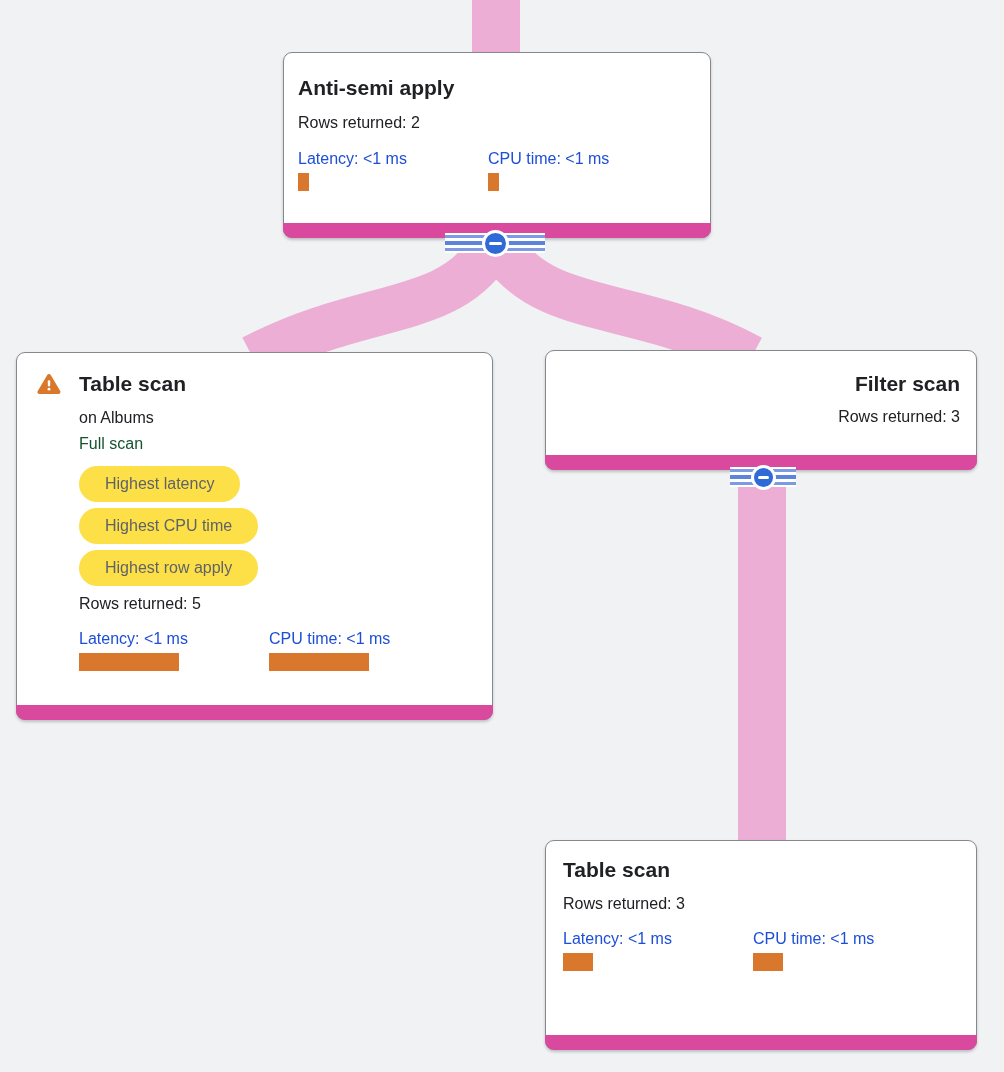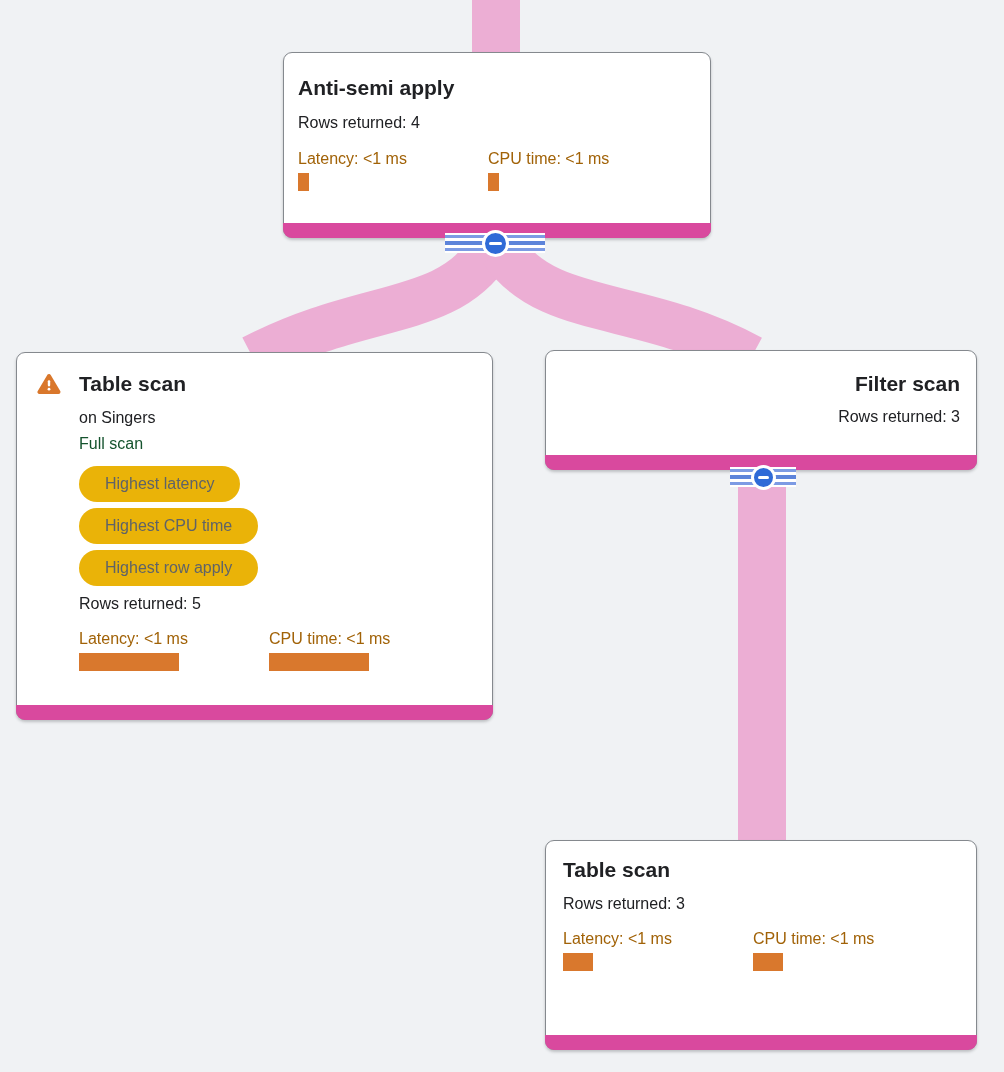--- a/index.html
+++ b/index.html
@@ -25,39 +25,39 @@
   }
   .accent{
     position:absolute;left:-1px;right:-1px;bottom:-1px;height:15px;
     border-radius:0 0 9px 9px;
   }
   .card-title{font-size:21px;line-height:26px;font-weight:600;color:#202124;}
   .card-line{font-size:16px;line-height:19px;color:#202124;}
   .muted{color:#14532d;}
   .metrics{display:flex;}
   .metric{width:190px;}
-  .metric-label{font-size:16px;line-height:19px;color:#a16207;}
+  .metric-label{font-size:16px;line-height:19px;color:#1d4ed8;}
   .metric-bar{height:18px;margin-top:5px;}
 
   .card1{left:283px;top:52px;width:428px;height:186px;}
   .card1 .inner{padding:22px 16px 0 14px;}
   .card1 .card-line{margin-top:12px;}
   .card1 .metrics{margin-top:17px;}
 
   .card2{left:16px;top:352px;width:477px;height:368px;}
   .card2 .inner{padding:18px 16px 0 20px;display:grid;grid-template-columns:42px 1fr;}
   .warn-slot{padding-top:2px;}
   .card2 .sub{margin-top:11px;}
   .card2 .note{margin-top:7px;}
   .badges{margin-top:13px;}
   .badge{
     display:block;width:fit-content;
     height:36px;line-height:36px;
     padding:0 26px;margin-bottom:6px;
-    background:#eab308;border-radius:18px;
+    background:#fde047;border-radius:18px;
     font-size:16px;color:#5f6368;
   }
   .card2 .rows{margin-top:8px;}
   .card2 .metrics{margin-top:16px;}
 
   .card3{left:545px;top:350px;width:432px;height:120px;}
   .card3 .inner{padding:20px 16px 0 17px;text-align:right;}
   .card3 .card-line{margin-top:10px;}
 
   .card4{left:545px;top:840px;width:432px;height:210px;}
@@ -96,21 +96,21 @@
   <svg class="edges" width="1004" height="1072">
     <path class="edge" d="M 496 -2 L 496 58" stroke-width="48" style="stroke: rgb(236, 174, 212);"></path>
     <path class="edge" d="M 490 250 C 446 318 364 300 253 358" stroke-width="46" style="stroke: rgb(236, 174, 212);"></path>
     <path class="edge" d="M 502 250 C 548 318 640 298 751 358" stroke-width="46" style="stroke: rgb(236, 174, 212);"></path>
     <path class="edge" d="M 762 466 L 762 846" stroke-width="48" style="stroke: rgb(236, 174, 212);"></path>
   </svg>
 
   <div class="card card1">
     <div class="inner">
       <div class="card-title">Anti-semi apply</div>
-      <div class="card-line">Rows returned: 4</div>
+      <div class="card-line">Rows returned: 2</div>
       <div class="metrics">
         <div class="metric">
           <div class="metric-label">Latency: &lt;1 ms</div>
           <div class="metric-bar" style="width: 11px; background-color: rgb(217, 120, 45);"></div>
         </div>
         <div class="metric">
           <div class="metric-label">CPU time: &lt;1 ms</div>
           <div class="metric-bar" style="width: 11px; background-color: rgb(217, 120, 45);"></div>
         </div>
       </div>
@@ -122,21 +122,21 @@
     <div class="inner">
       <div class="warn-slot">
         <svg width="24" height="22" viewBox="0 0 24 22">
           <polygon points="12,3 2.5,19 21.5,19" stroke-width="4" stroke-linejoin="round" style="fill: rgb(217, 119, 43); stroke: rgb(217, 119, 43);"></polygon>
           <rect x="10.8" y="7.2" width="2.4" height="6.2" rx="1.1" fill="#ffffff"></rect>
           <circle cx="12" cy="16.2" r="1.4" fill="#ffffff"></circle>
         </svg>
       </div>
       <div>
         <div class="card-title">Table scan</div>
-        <div class="card-line sub">on Singers</div>
+        <div class="card-line sub">on Albums</div>
         <div class="card-line muted note">Full scan</div>
         <div class="badges">
           <span class="badge">Highest latency</span>
           <span class="badge">Highest CPU time</span>
           <span class="badge">Highest row apply</span>
         </div>
         <div class="card-line rows">Rows returned: 5</div>
         <div class="metrics">
           <div class="metric">
             <div class="metric-label">Latency: &lt;1 ms</div>

